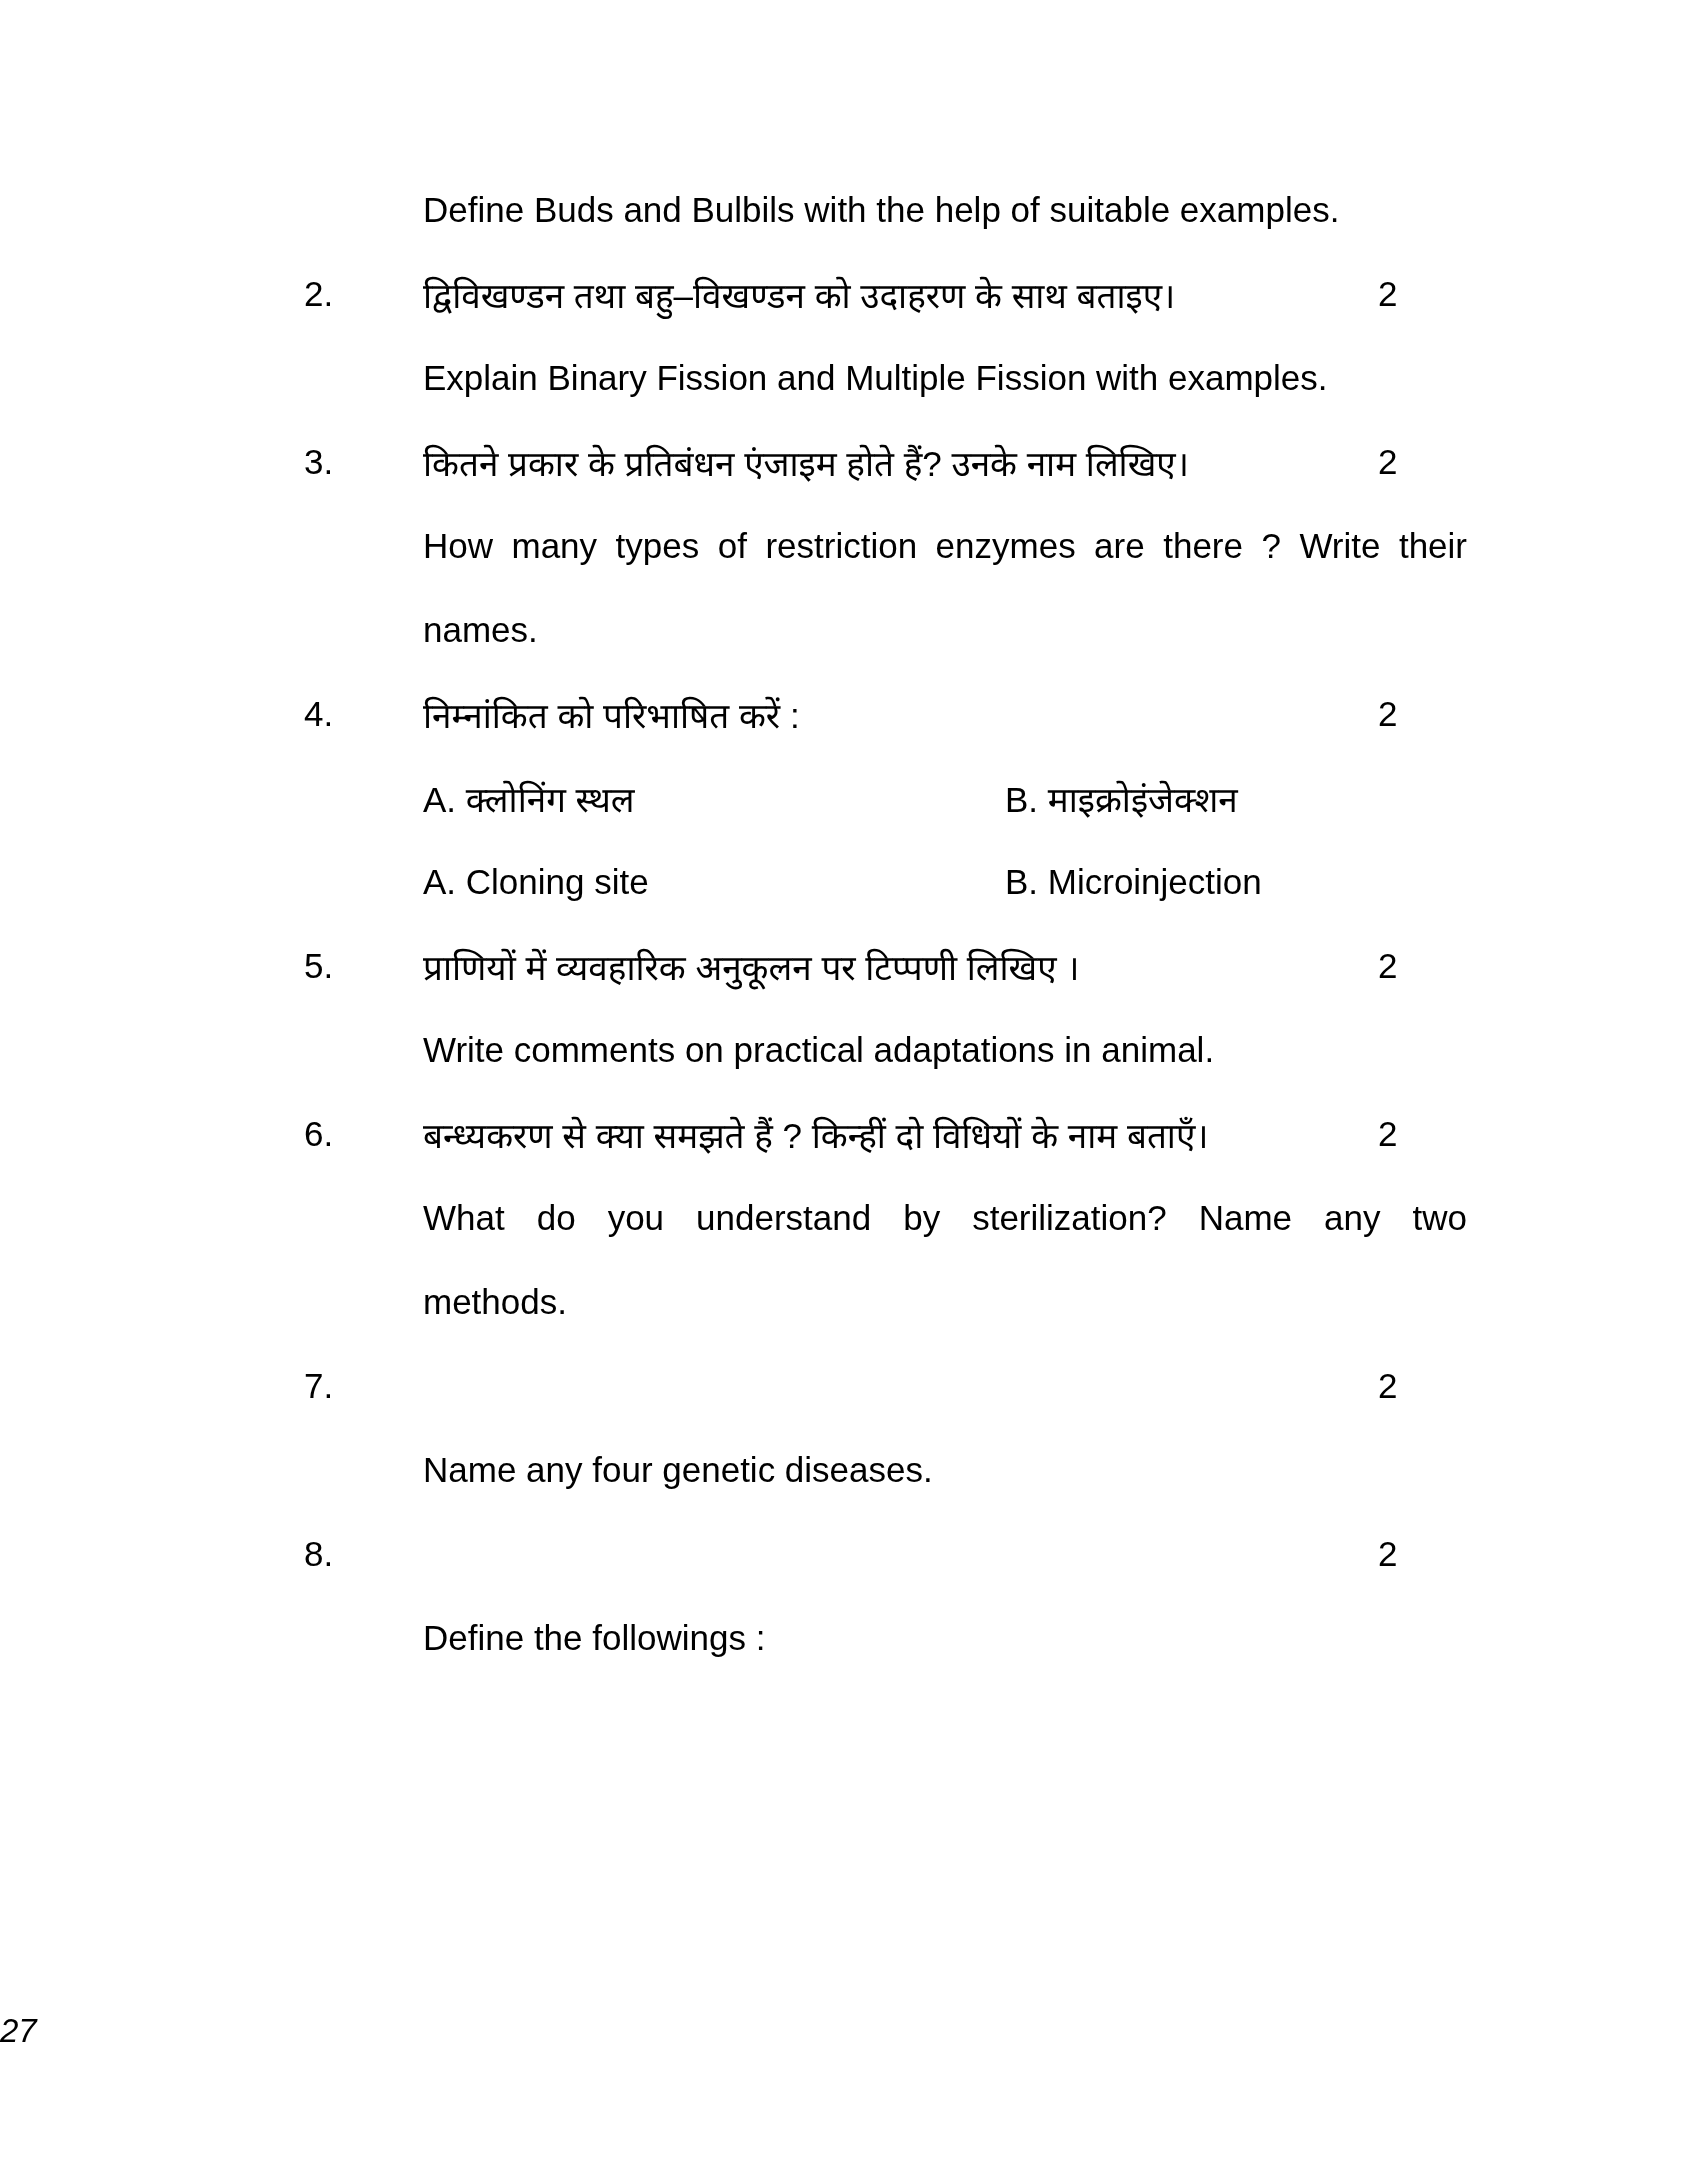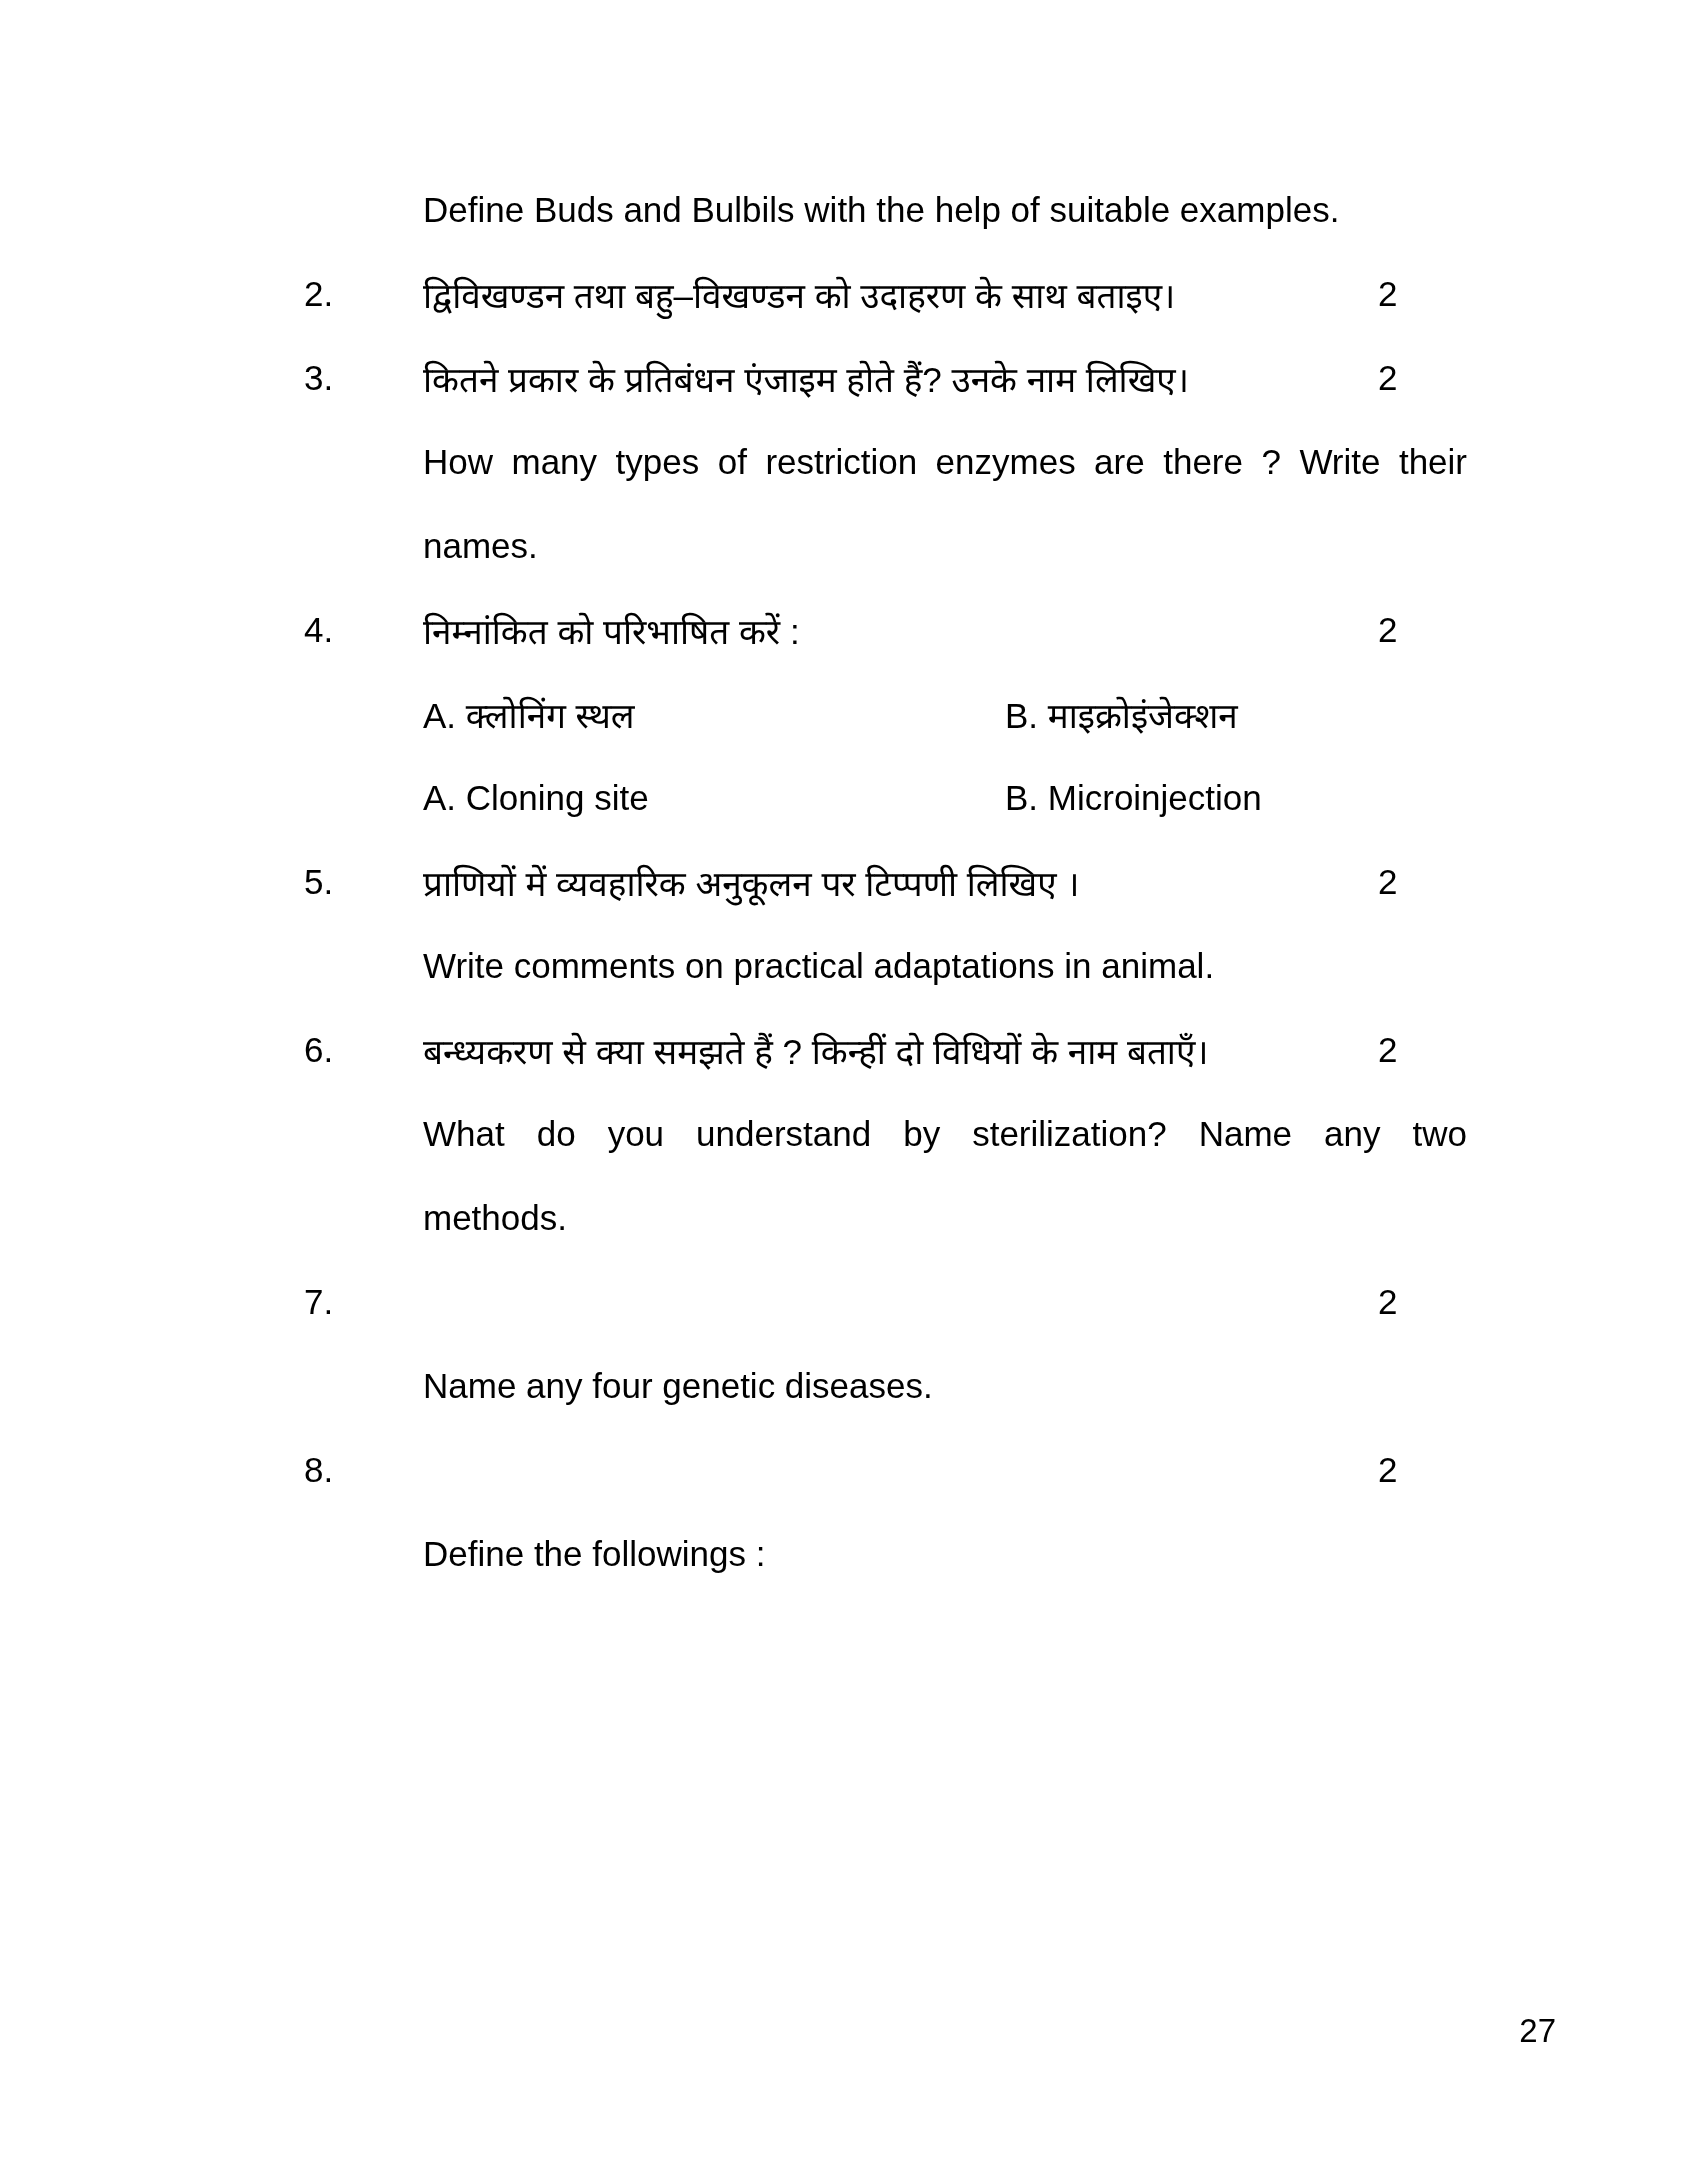--- a/index.html
+++ b/index.html
@@ -64,37 +64,41 @@
     left: 1378px;
     top: 50%;
     transform: translateY(-50%);
     white-space: nowrap;
   }
   .footer {
     position: absolute;
     top: 2012px;
     left: 0;
     width: 1556px;
-    text-align: right;
+    text-align: left;
     font-size: 33px;
+    font-style: italic;
   }
 </style>
 </head>
 <body>
 
 <div class="doc">
 
   <div class="row">
     <span class="text">Define Buds and Bulbils with the help of suitable examples.</span>
   </div>
 
   <div class="row">
     <span class="num">2.</span>
     <span class="text">द्विविखण्डन तथा बहु–विखण्डन को उदाहरण के साथ बताइए।</span>
     <span class="marks">2</span>
+  </div>
+  <div class="row">
+    <span class="text">Explain Binary Fission and Multiple Fission with examples.</span>
   </div>
 
   <div class="row">
     <span class="num">3.</span>
     <span class="text">कितने प्रकार के प्रतिबंधन एंजाइम होते हैं? उनके नाम लिखिए।</span>
     <span class="marks">2</span>
   </div>
   <div class="row">
     <span class="text-justify">How many types of restriction enzymes are there ? Write their</span>
   </div>

